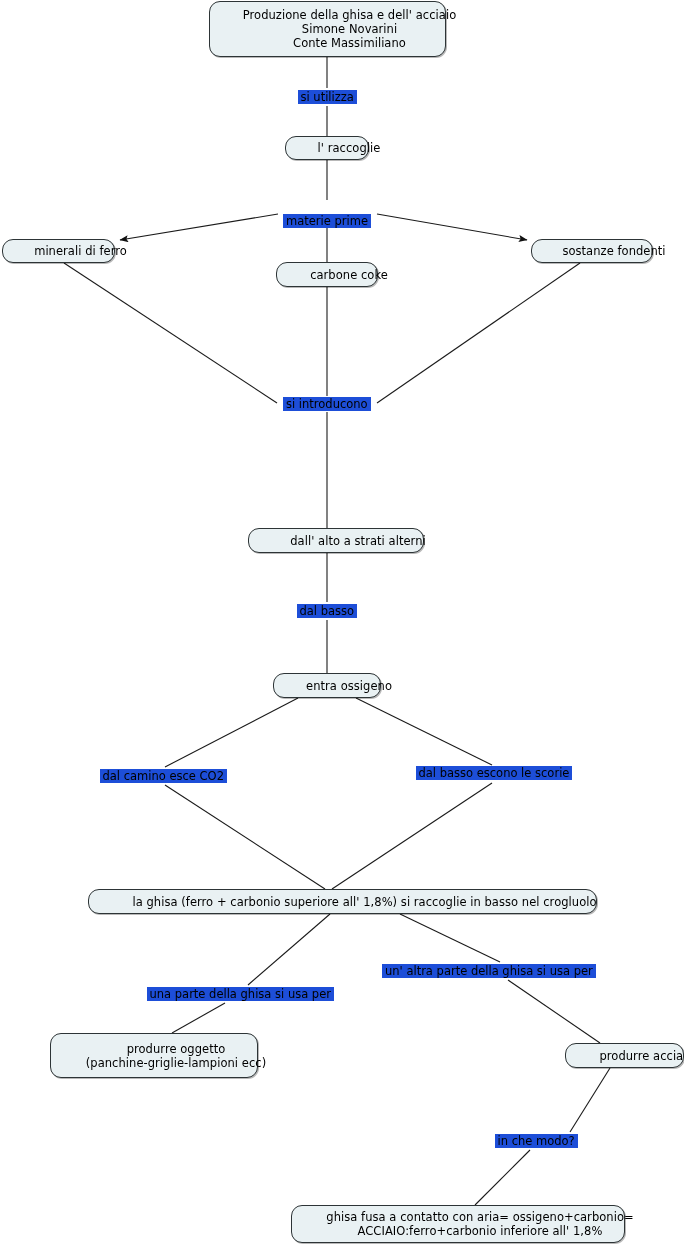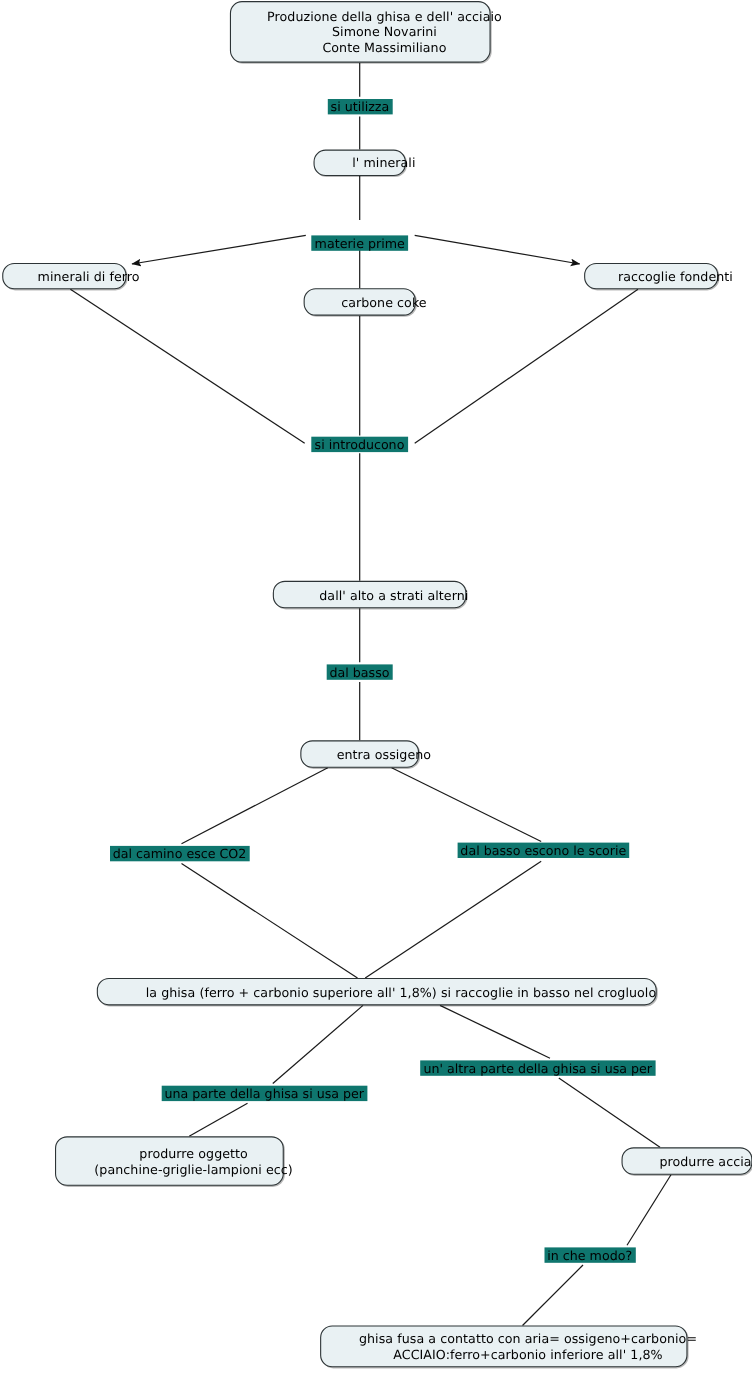--- a/index.html
+++ b/index.html
@@ -39,21 +39,21 @@
     color: #000000;
     font-size: 11.5px;
     line-height: 14px;
     white-space: pre;
     letter-spacing: 0.05px;
     box-shadow: 1px 1px 0 rgba(0,0,0,0.28);
     padding-left: 44px;
   }
   .link-label {
     position: absolute;
-    background: #0f766e;
+    background: #1d4ed8;
     color: #000000;
     font-size: 11.5px;
     line-height: 14px;
     white-space: pre;
     text-align: center;
     padding: 0 3px;
     box-sizing: border-box;
     display: flex;
     align-items: center;
     justify-content: center;
@@ -91,24 +91,24 @@
         <path d="M225,1003 L172,1033" fill="none" stroke="#1a1a1a" stroke-width="1.1"></path>
         <path d="M508,980 L600,1043" fill="none" stroke="#1a1a1a" stroke-width="1.1"></path>
         <path d="M610,1068 L570,1132" fill="none" stroke="#1a1a1a" stroke-width="1.1"></path>
         <path d="M530,1150 L475,1205" fill="none" stroke="#1a1a1a" stroke-width="1.1"></path>
       </g>
   </svg>
   <div id="node-layer">
       <div class="node" style="left: 209px; top: 1px; width: 237px; height: 56px; background: rgb(233, 241, 243); border-color: rgb(45, 52, 54);">Produzione della ghisa e dell' acciaio
 Simone Novarini
 Conte Massimiliano</div>
-      <div class="node" style="left: 285px; top: 136px; width: 84px; height: 24px; background: rgb(233, 241, 243); border-color: rgb(45, 52, 54);">l' minerali</div>
+      <div class="node" style="left: 285px; top: 136px; width: 84px; height: 24px; background: rgb(233, 241, 243); border-color: rgb(45, 52, 54);">l' raccoglie</div>
       <div class="node" style="left: 2px; top: 239px; width: 113px; height: 24px; background: rgb(233, 241, 243); border-color: rgb(45, 52, 54);">minerali di ferro</div>
       <div class="node" style="left: 276px; top: 262px; width: 102px; height: 25px; background: rgb(233, 241, 243); border-color: rgb(45, 52, 54);">carbone coke</div>
-      <div class="node" style="left: 531px; top: 239px; width: 122px; height: 24px; background: rgb(233, 241, 243); border-color: rgb(45, 52, 54);">raccoglie fondenti</div>
+      <div class="node" style="left: 531px; top: 239px; width: 122px; height: 24px; background: rgb(233, 241, 243); border-color: rgb(45, 52, 54);">sostanze fondenti</div>
       <div class="node" style="left: 248px; top: 528px; width: 176px; height: 25px; background: rgb(233, 241, 243); border-color: rgb(45, 52, 54);">dall' alto a strati alterni</div>
       <div class="node" style="left: 273px; top: 673px; width: 108px; height: 25px; background: rgb(233, 241, 243); border-color: rgb(45, 52, 54);">entra ossigeno</div>
       <div class="node" style="left: 88px; top: 889px; width: 509px; height: 25px; background: rgb(233, 241, 243); border-color: rgb(45, 52, 54);">la ghisa (ferro + carbonio superiore all' 1,8%) si raccoglie in basso nel crogluolo</div>
       <div class="node" style="left: 50px; top: 1033px; width: 208px; height: 45px; background: rgb(233, 241, 243); border-color: rgb(45, 52, 54);">produrre oggetto
 (panchine-griglie-lampioni ecc)</div>
       <div class="node" style="left: 565px; top: 1043px; width: 119px; height: 25px; background: rgb(233, 241, 243); border-color: rgb(45, 52, 54);">produrre acciaio</div>
       <div class="node" style="left: 291px; top: 1205px; width: 334px; height: 38px; background: rgb(233, 241, 243); border-color: rgb(45, 52, 54); text-align: center;">ghisa fusa a contatto con aria= ossigeno+carbonio=
 ACCIAIO:ferro+carbonio inferiore all' 1,8%</div>
     </div>
   <div id="label-layer">

